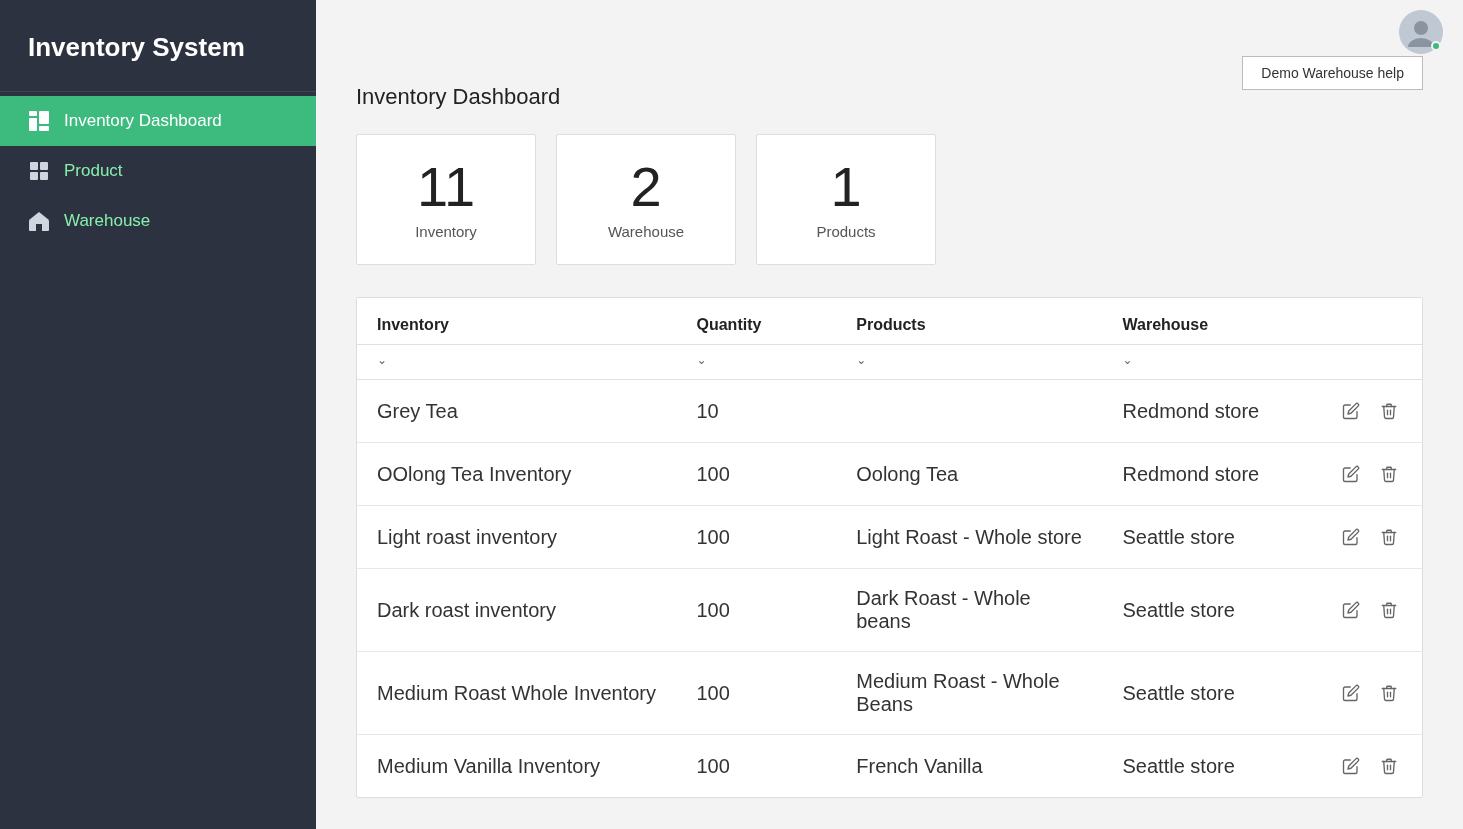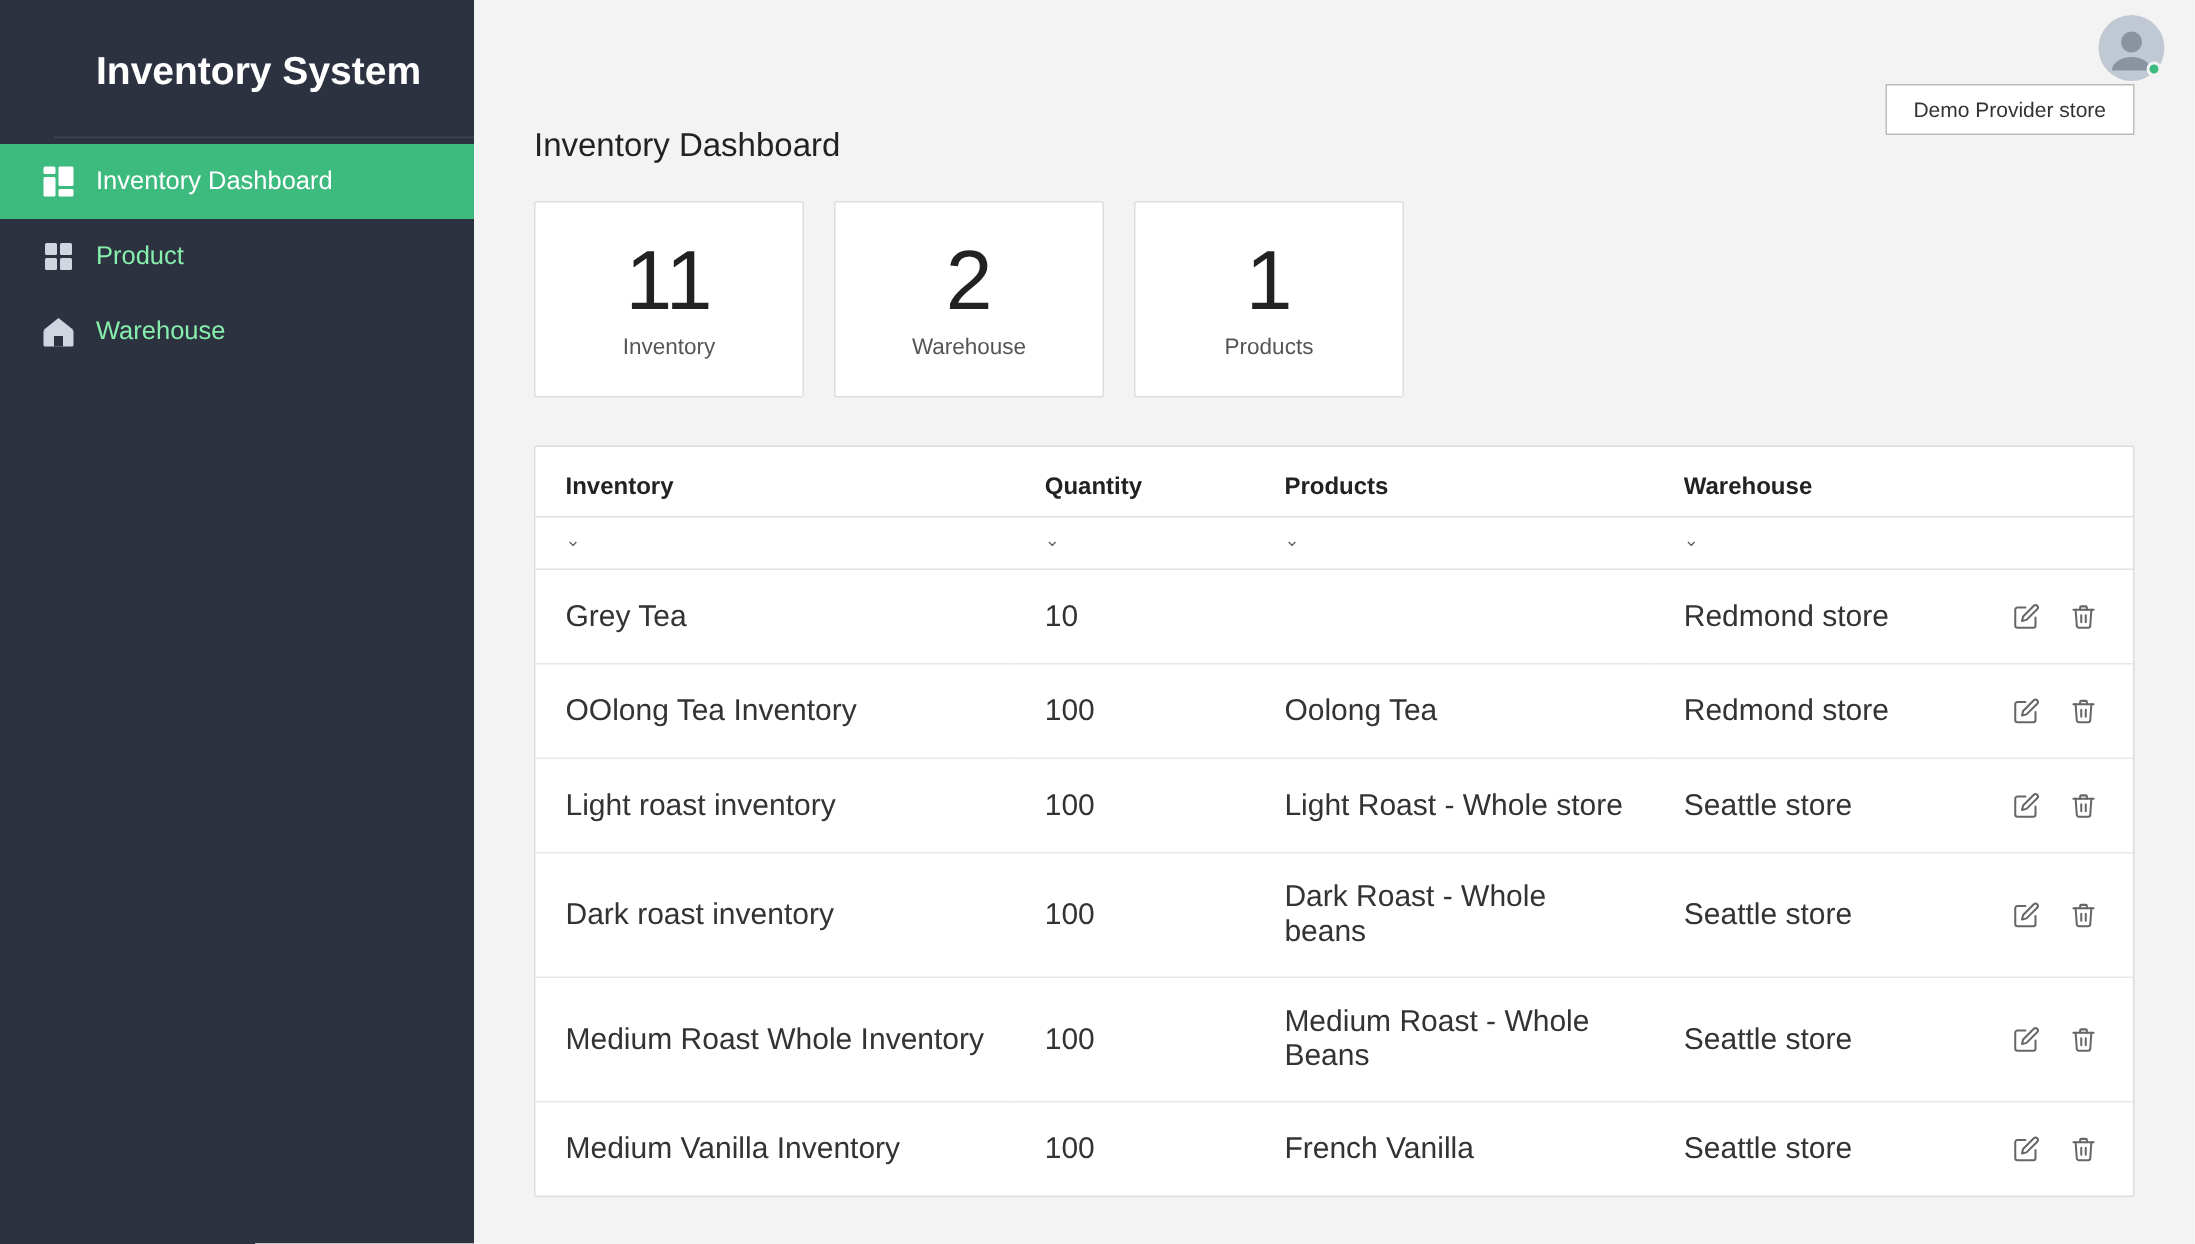--- a/index.html
+++ b/index.html
@@ -27,21 +27,20 @@
       flex-direction: column;
       height: 100%;
     }
 
     .sidebar-title {
       padding: 32px 28px 28px 28px;
       font-size: 26px;
       font-weight: 700;
       color: #fff;
       border-bottom: 1px solid #3a4254;
-      margin-left: 36px;
     }
 
     .sidebar-nav {
       display: flex;
       flex-direction: column;
       padding-top: 4px;
     }
 
     .sidebar-item {
       display: flex;
@@ -319,21 +318,21 @@
         </svg>
       </div>
       <div class="avatar-status-dot"></div>
     </div>
   </div>
 
   <div class="content">
 
     <h1 class="page-title">Inventory Dashboard</h1>
 
-    <button class="demo-help-btn">Demo Provider store</button>
+    <button class="demo-help-btn">Demo Warehouse help</button>
 
     <div class="stats-row">
       <div class="stat-card">
         <div class="stat-number">11</div>
         <div class="stat-label">Inventory</div>
       </div>
       <div class="stat-card">
         <div class="stat-number">2</div>
         <div class="stat-label">Warehouse</div>
       </div>

